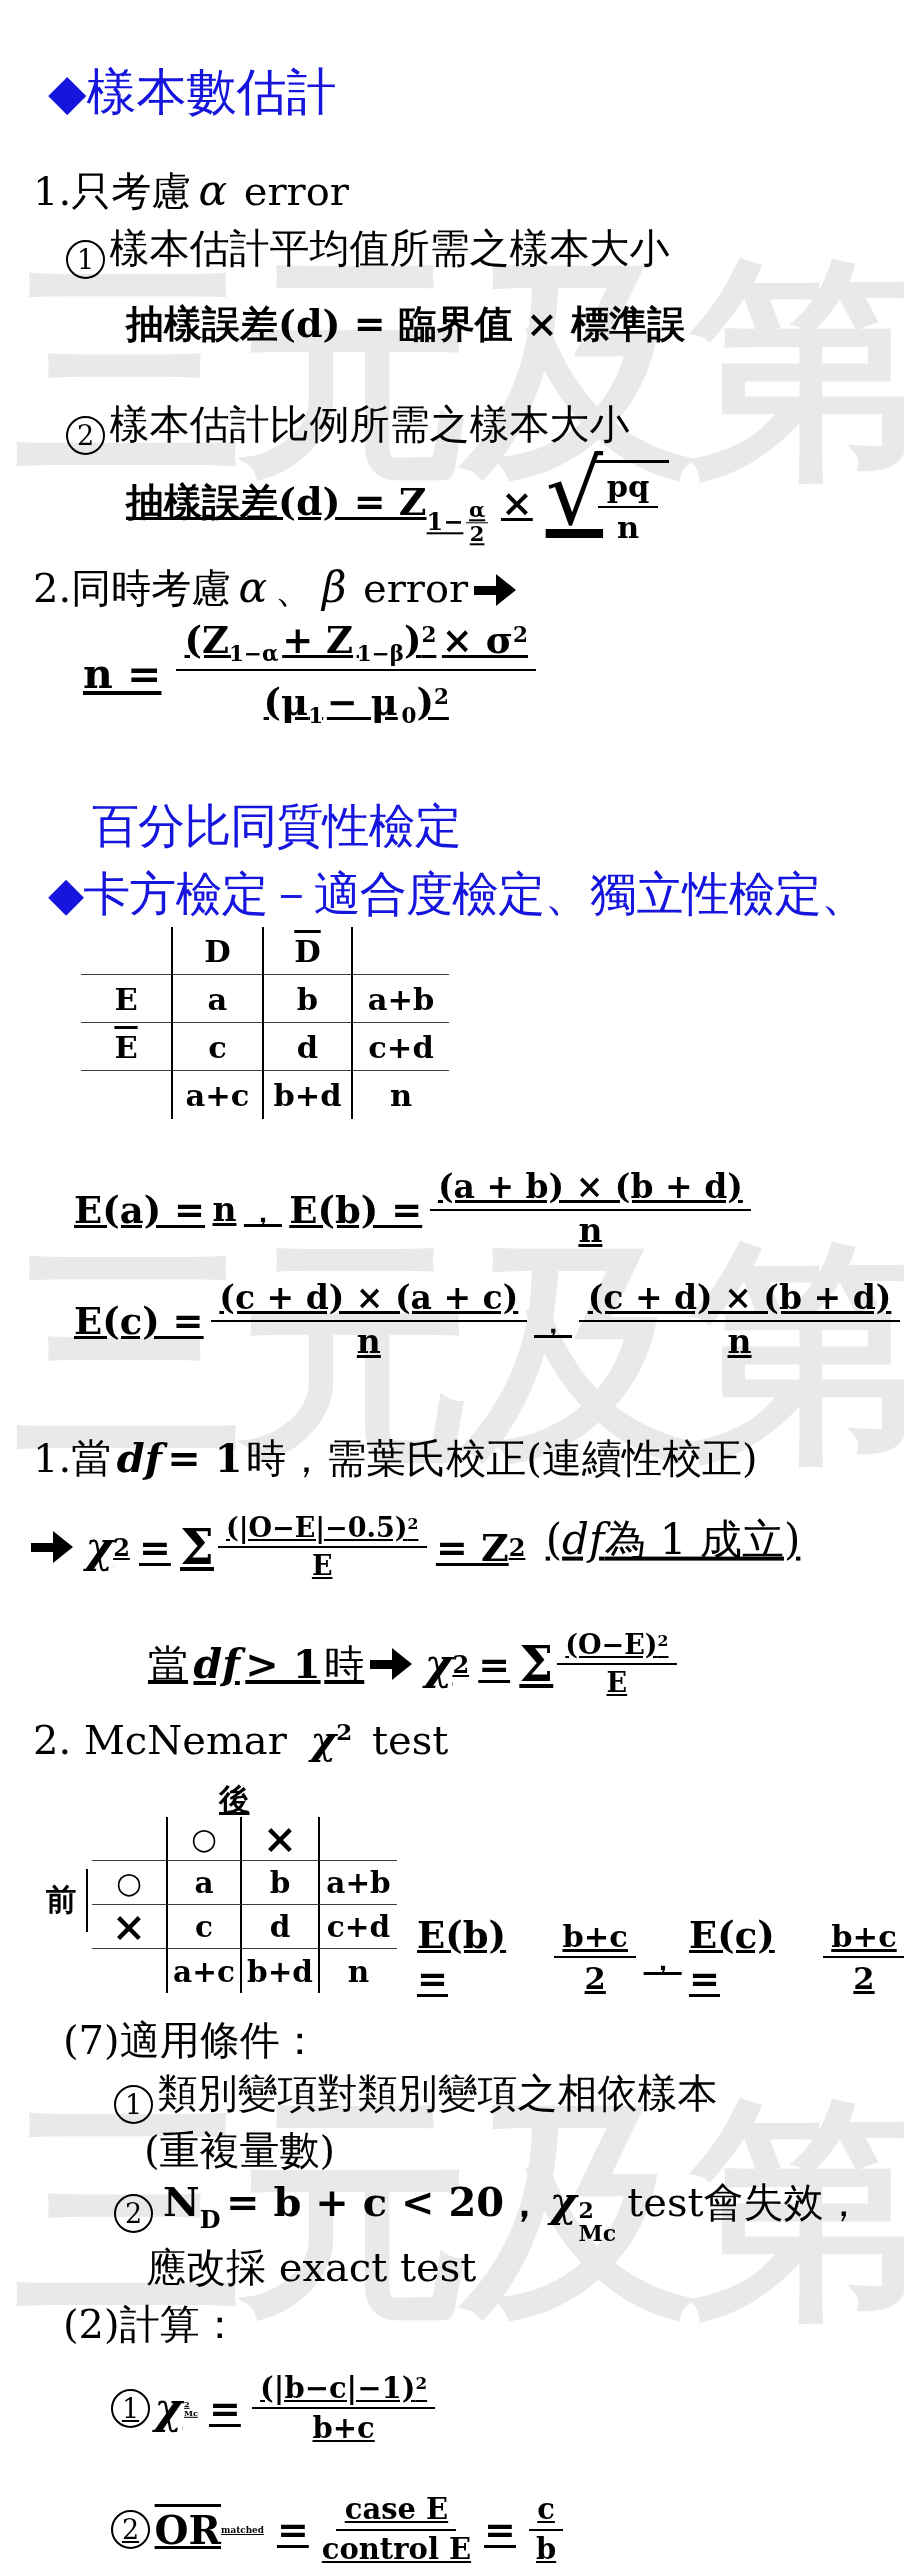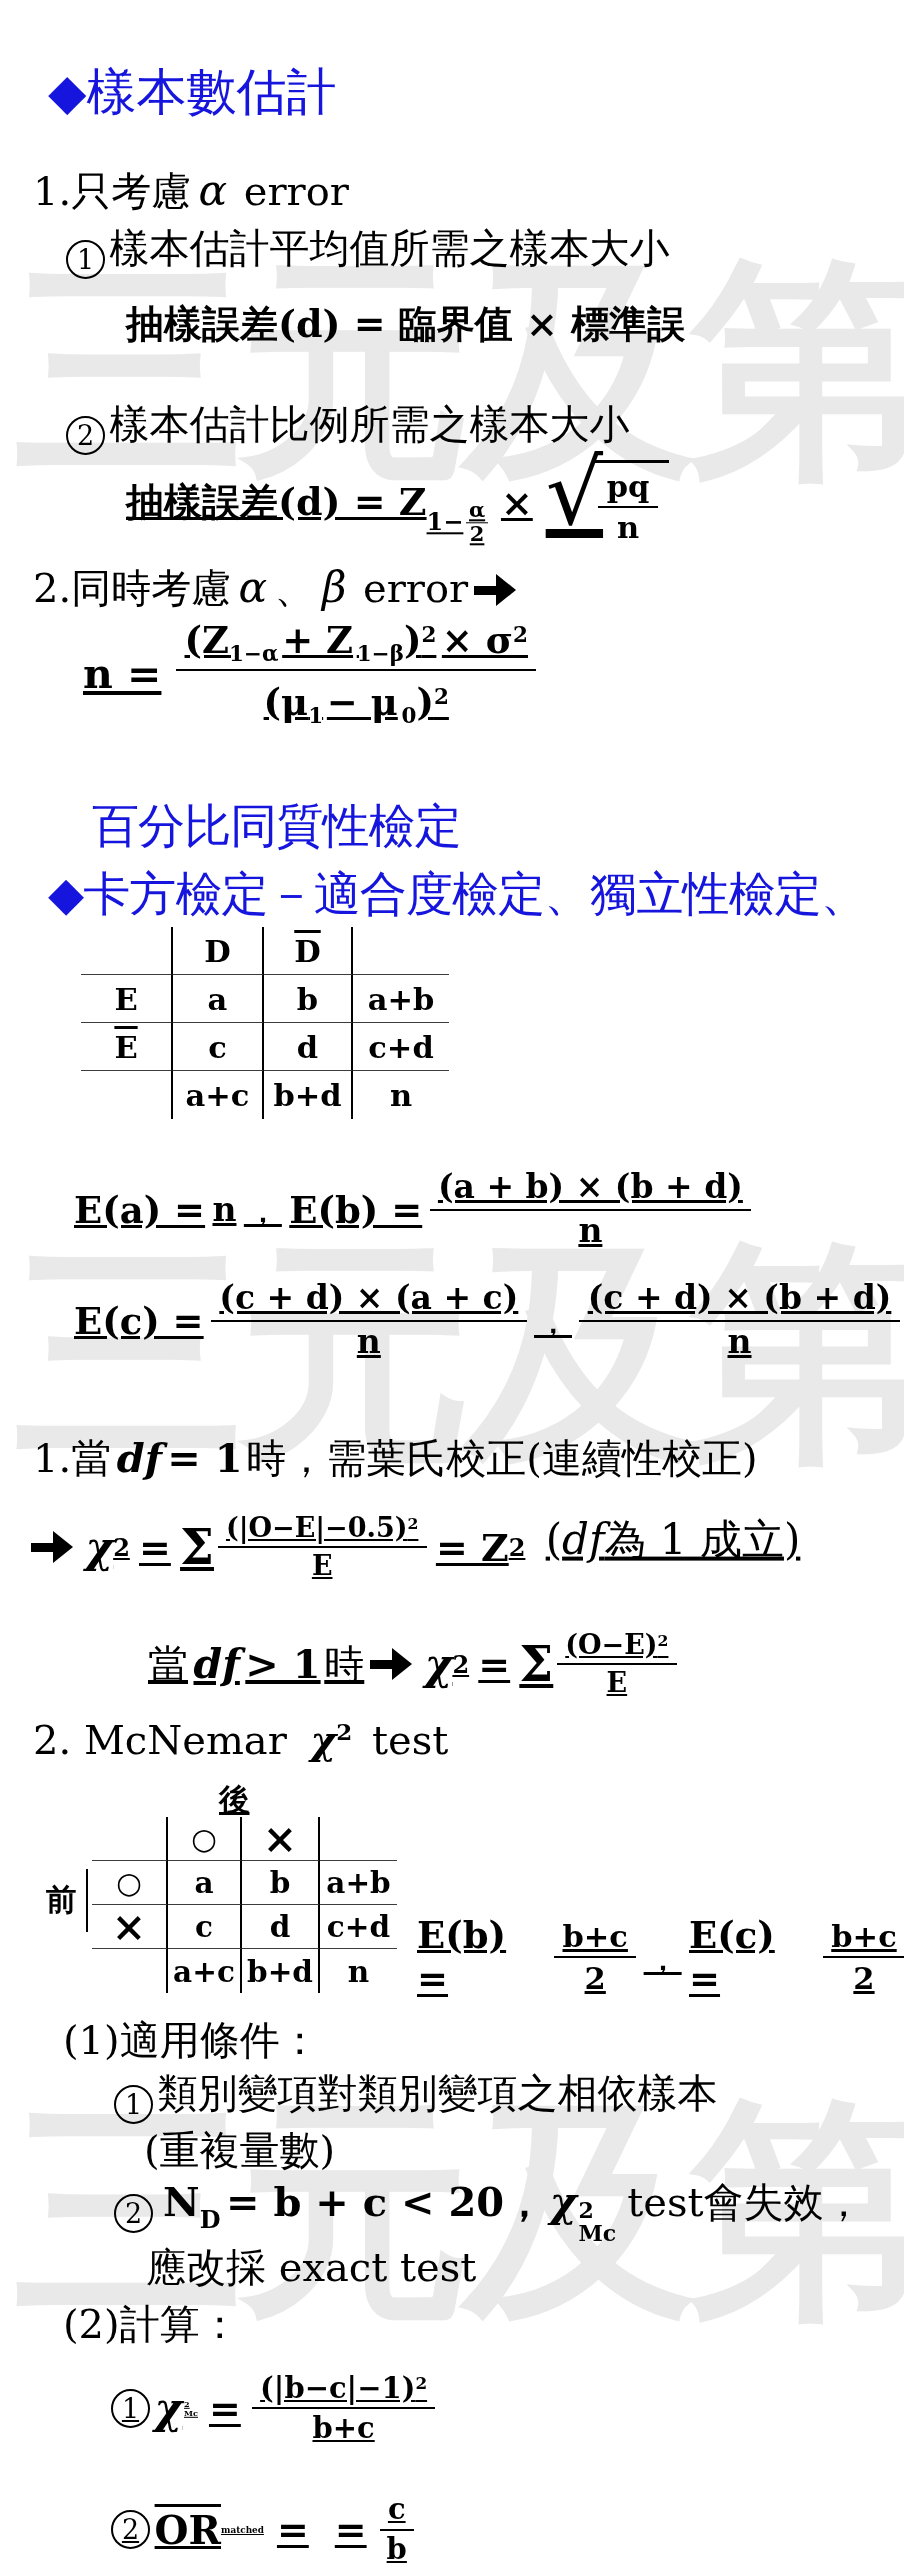--- a/index.html
+++ b/index.html
@@ -251,21 +251,21 @@
         <span class="den">2</span>
       </span>
     <span class="cm t41">，</span>
     <span class="fm" style="font-size:37px;margin-right:7.4px">E(c) =</span>
     <span class="frac sm">
         <span class="num">b+c</span>
         <span class="den">2</span>
       </span>
   </div>
 
-  <div class="abs t43" style="left:63px;top:2015px">(1)適用條件：</div>
+  <div class="abs t43" style="left:63px;top:2015px">(7)適用條件：</div>
 
   <div class="abs t43" style="left:114px;top:2068px">
     <span class="circ">1</span><span>類別變項對類別變項之相依樣本</span>
   </div>
 
   <div class="abs t43" style="left:144px;top:2125px">(重複量數)</div>
 
   <div class="abs t43" style="left:114px;top:2177px">
     <span class="circ">2</span><span class="fm" style="margin-left:5.5px">N</span><span class="msub fm">D</span><span class="fm" style="margin:0 5.5px">= b + c &lt; 20，</span><span class="it fm" style="font-size:41px">χ</span><span class="supsub">
         <span>2</span>
@@ -289,20 +289,24 @@
       <span class="num"><span>(|b−c|−1)</span><span class="sp">2</span></span>
       <span class="den">b+c</span>
     </span>
   </div>
 
   <div class="abs row" style="left:111px;top:2487px;height:85px">
     <span class="circ">2</span>
     <span class="fm over" style="font-size:39px">OR</span>
       <span class="msub fm">matched</span>
     <span class="fm t41" style="margin:0 13px">=</span>
+    <span class="frac sm3">
+        <span class="num">case E</span>
+        <span class="den">control E</span>
+      </span>
     <span class="fm t41" style="margin:0 13px">=</span>
     <span class="frac sm3">
         <span class="num">c</span>
         <span class="den">b</span>
       </span>
   </div>
 
 </div>
 
 

